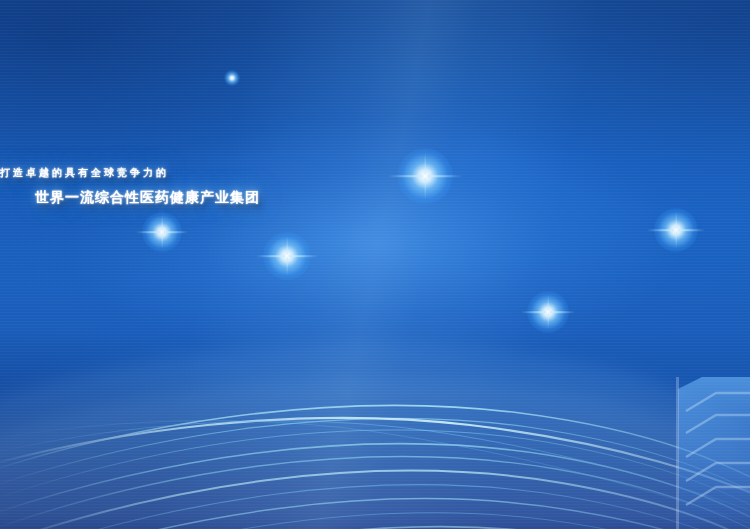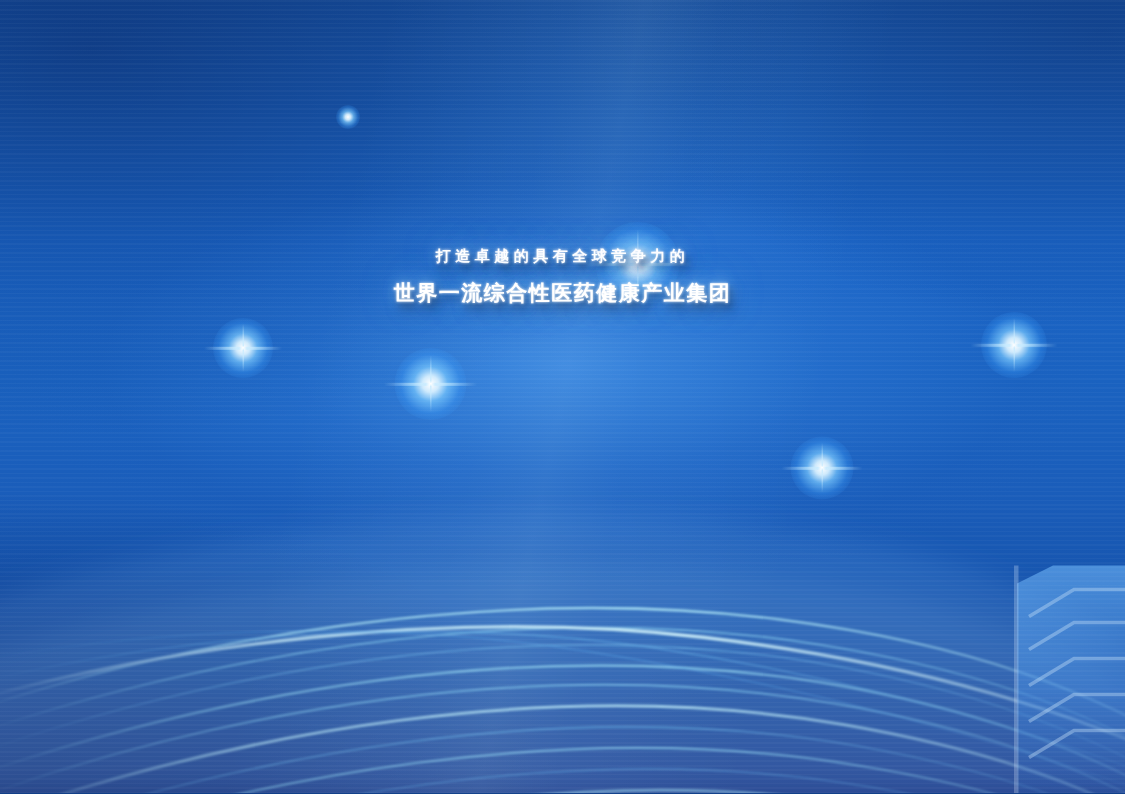--- a/index.html
+++ b/index.html
@@ -64,23 +64,21 @@
   .wave-svg { position: absolute; left: 0; bottom: 0; width: 750px; height: 300px; }
 
   
   .tower-svg { position: absolute; right: 0; bottom: 0; width: 120px; height: 180px; opacity: .9; }
 
   
   .headline {
     position: absolute;
     left: 0; right: 0;
     top: 168px;
-    text-align: center;
     line-height: 1.0;
-    font-family: Liberation Mono, monospace;
   }
   .line {
     display: block;
     color: #ffffff;
     font-weight: bold;
     white-space: nowrap;
     text-shadow:
       0 0 2px rgba(255,255,255,0.95),
       0 0 10px rgba(150,210,255,0.85),
       0 0 22px rgba(90,175,255,0.65),
@@ -227,17 +225,17 @@
         <div class="ray-h" style="width: 54px; height: 1.6px;"></div>
         <div class="ray-v" style="width: 33.48px; height: 1.4px;"></div>
       </div>
       <div class="sparkle" style="left: 224px; top: 70px; width: 16px; height: 16px;">
         <div class="core" style="width: 16px; height: 16px;"></div>
       </div>
     </div>
 
   <div class="headline">
     <span class="line line-1" style="font-size: 10px;">打造卓越的具有全球竞争力的</span>
-    <span class="line line-2" style="font-size: 14px;">世界一流综合性医药健康产业集团</span>
+    <span class="line line-2" style="font-size: 14px; padding-left: 35px;">世界一流综合性医药健康产业集团</span>
   </div>
 
   <div class="layer bg-grain"></div>
 </div>
 
 </body></html>

